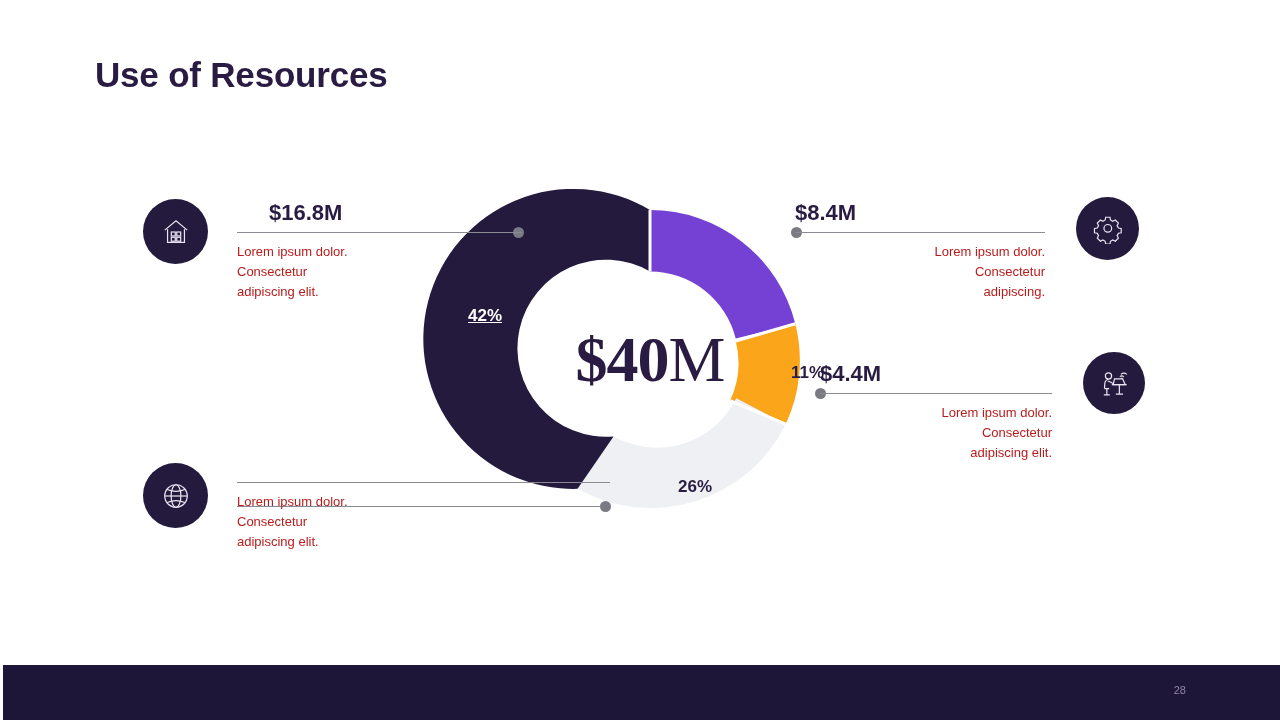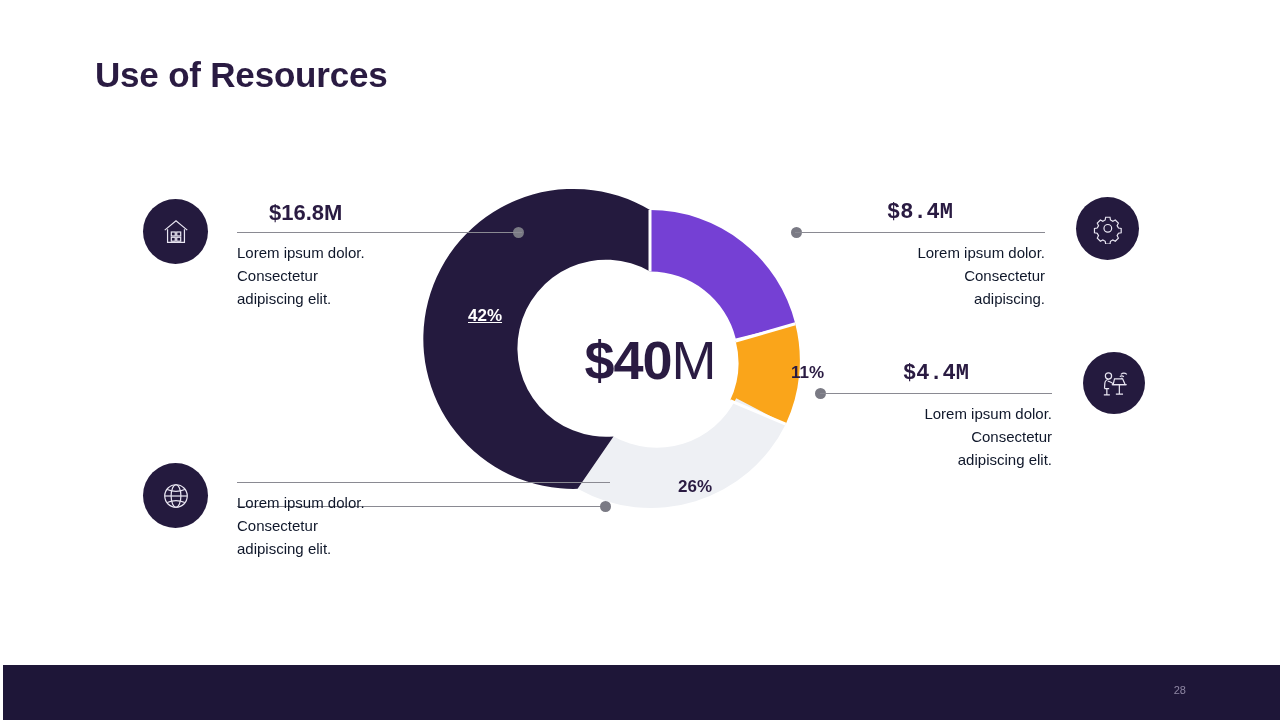--- a/index.html
+++ b/index.html
@@ -36,21 +36,21 @@
     width:300px;height:300px;
   }
   .donut-svg{display:block;width:300px;height:300px;overflow:visible;}
 
   .center-value{
     position:absolute;left:500px;top:210px;width:300px;height:300px;
     display:flex;align-items:center;justify-content:center;
     pointer-events:none;
   }
   .center-value span{
-    font-size:54px;color:#2a1b42;letter-spacing:-1px;line-height:1;
+    font-size:64px;color:#2a1b42;letter-spacing:-1px;line-height:1;font-family:Liberation Serif, serif;
   }
   .center-value .cv-bold{font-weight:bold;}
   .center-value .cv-light{font-weight:normal;}
 
   
   .pct{
     position:absolute;font-size:17px;font-weight:bold;
     white-space:nowrap;pointer-events:none;
   }
   .pct-21{left:729px;top:216px;color:#ffffff;}
@@ -76,26 +76,26 @@
   .info{position:absolute;}
   .info .amount{
     font-size:22px;font-weight:bold;color:#2a1b42;
     line-height:1.1;white-space:nowrap;
   }
   .info .rule{
     height:1px;background:#8a8a92;margin-top:7px;
   }
   .info .desc{
     margin-top:9px;
-    font-size:15px;line-height:1.52;color:#0f172a;
+    font-size:13px;line-height:1.52;color:#b91c1c;
     white-space:pre-line;
   }
   .info.left .amount{text-align:left;margin-left:32px;}
   .info.left .desc{text-align:left;padding-left:0;}
-  .info.right .amount{text-align:center;font-family:Liberation Mono, monospace;}
+  .info.right .amount{text-align:left;}
   .info.right .desc{text-align:right;}
 </style>
 </head>
 <body>
 
 <div class="slide">
 
   <div class="page-title">Use of Resources</div>
 
   <div class="donut-wrap">

